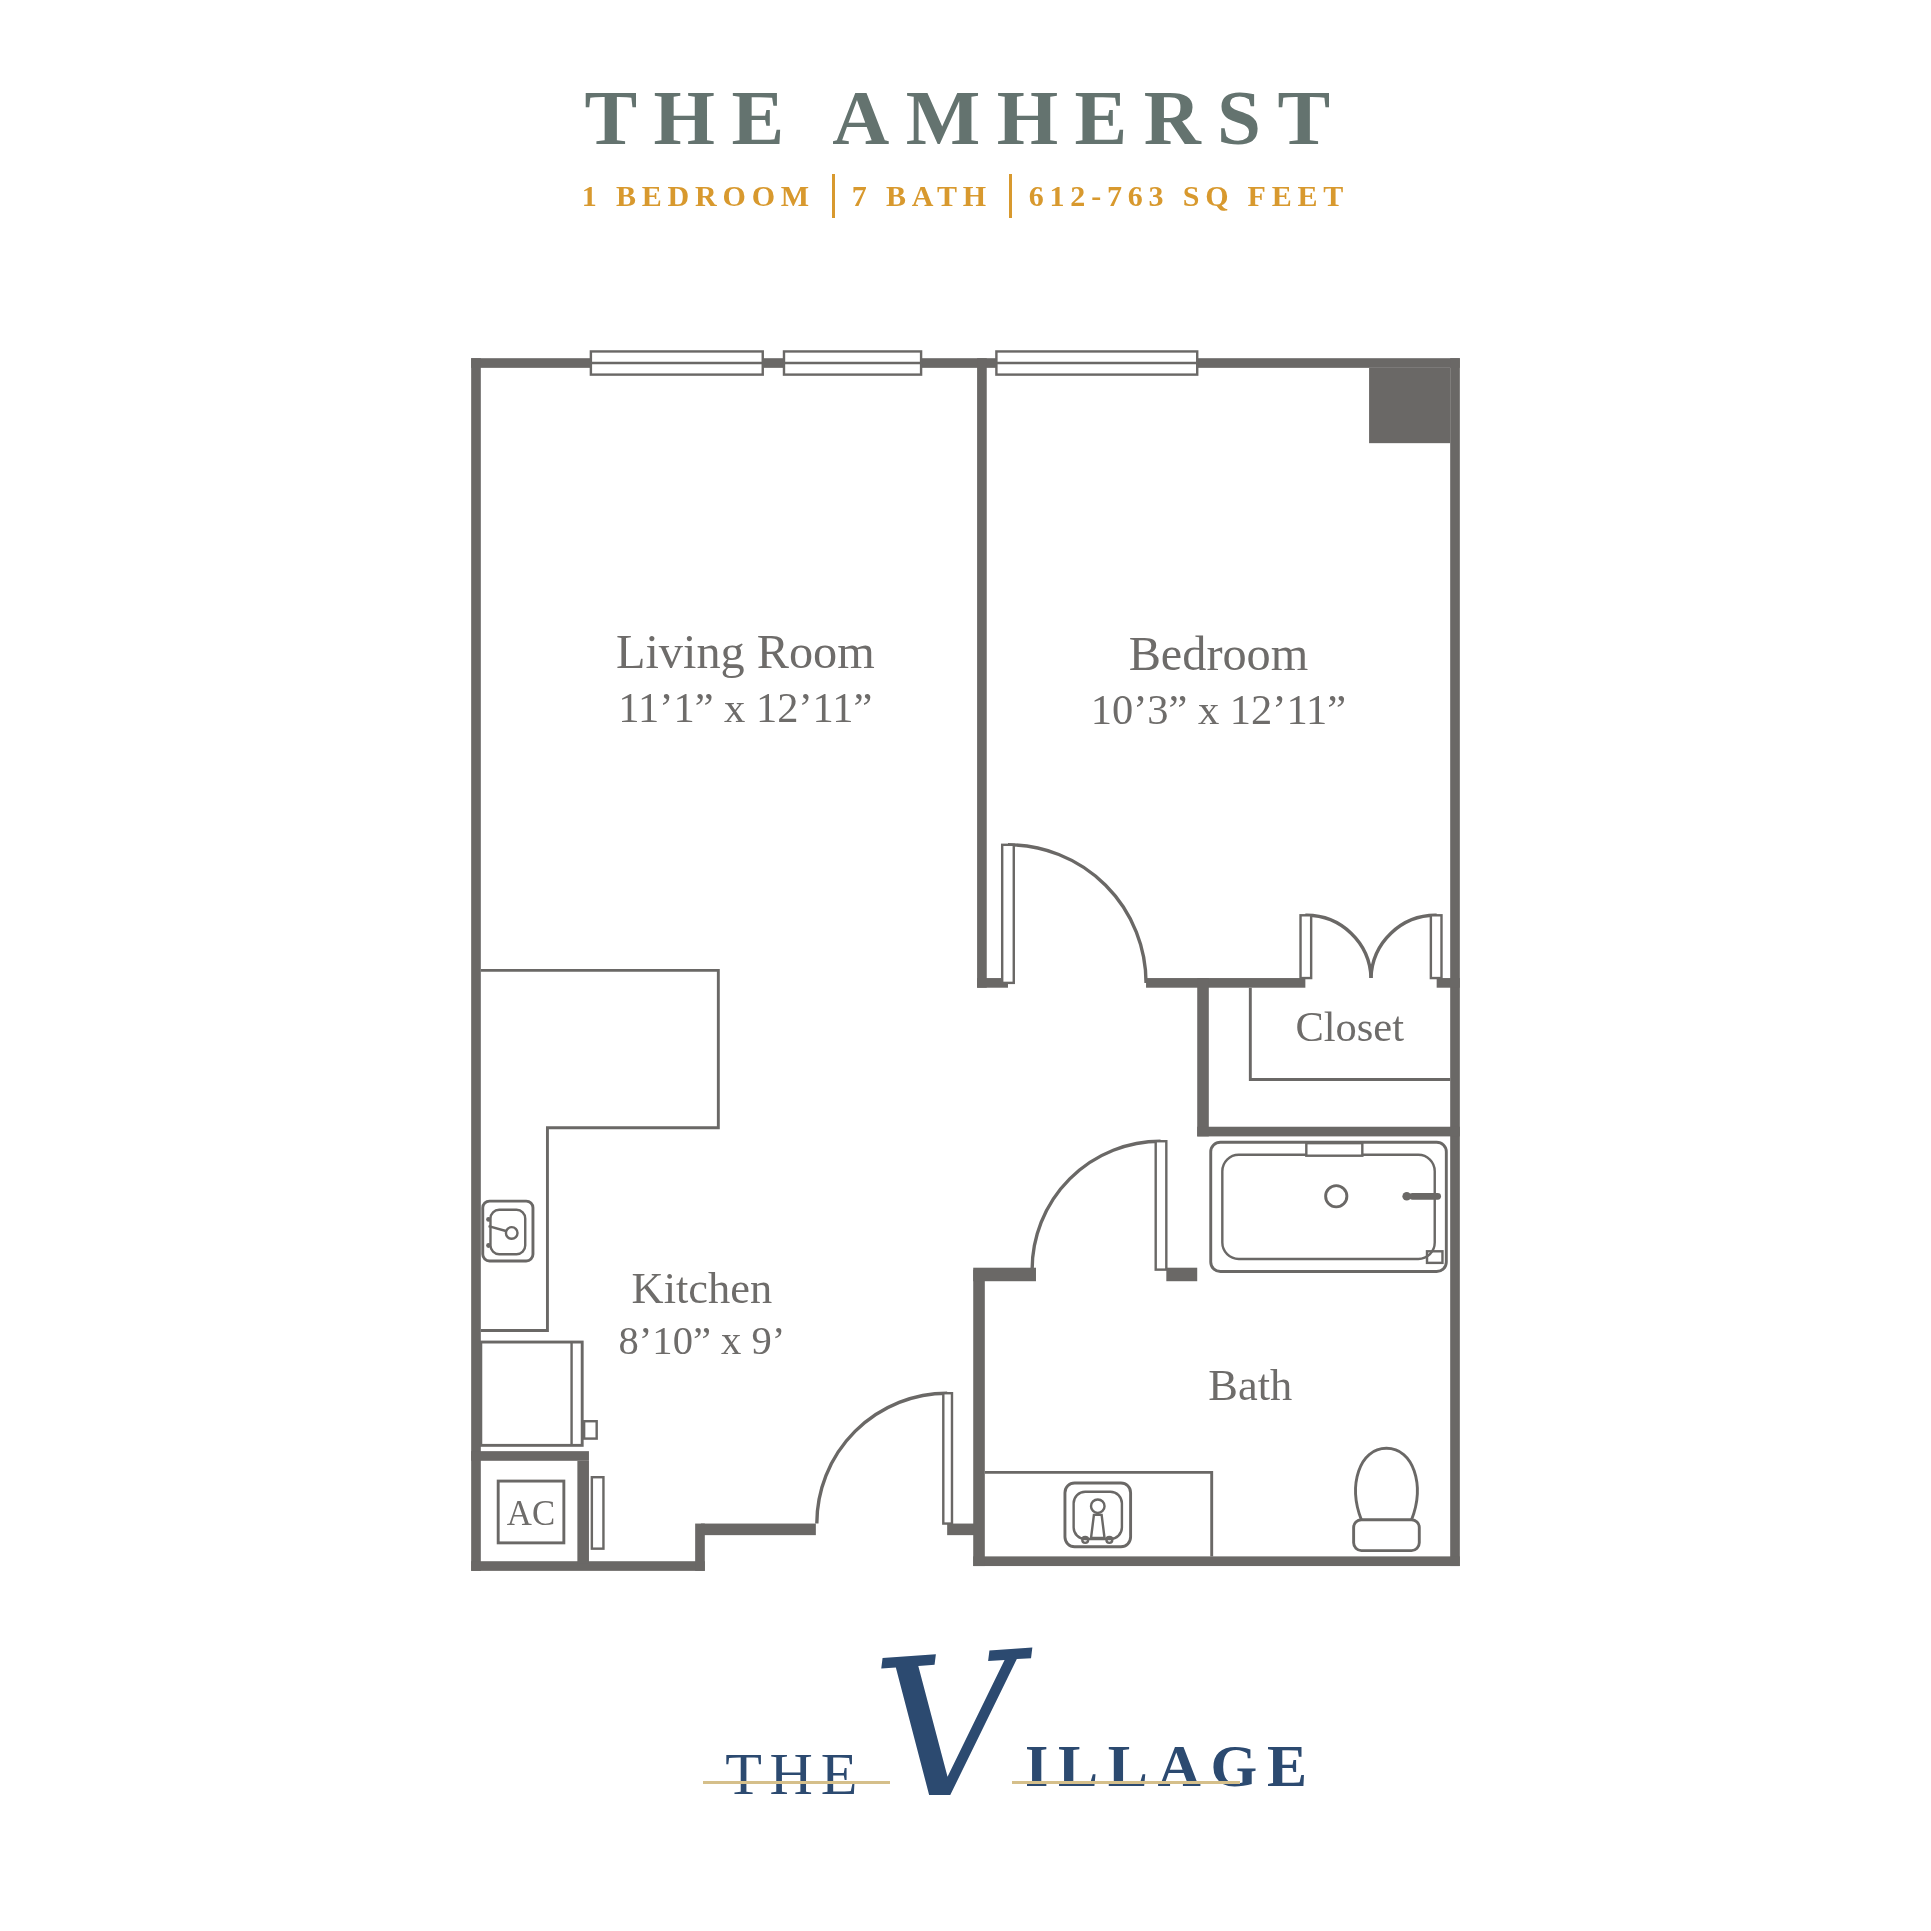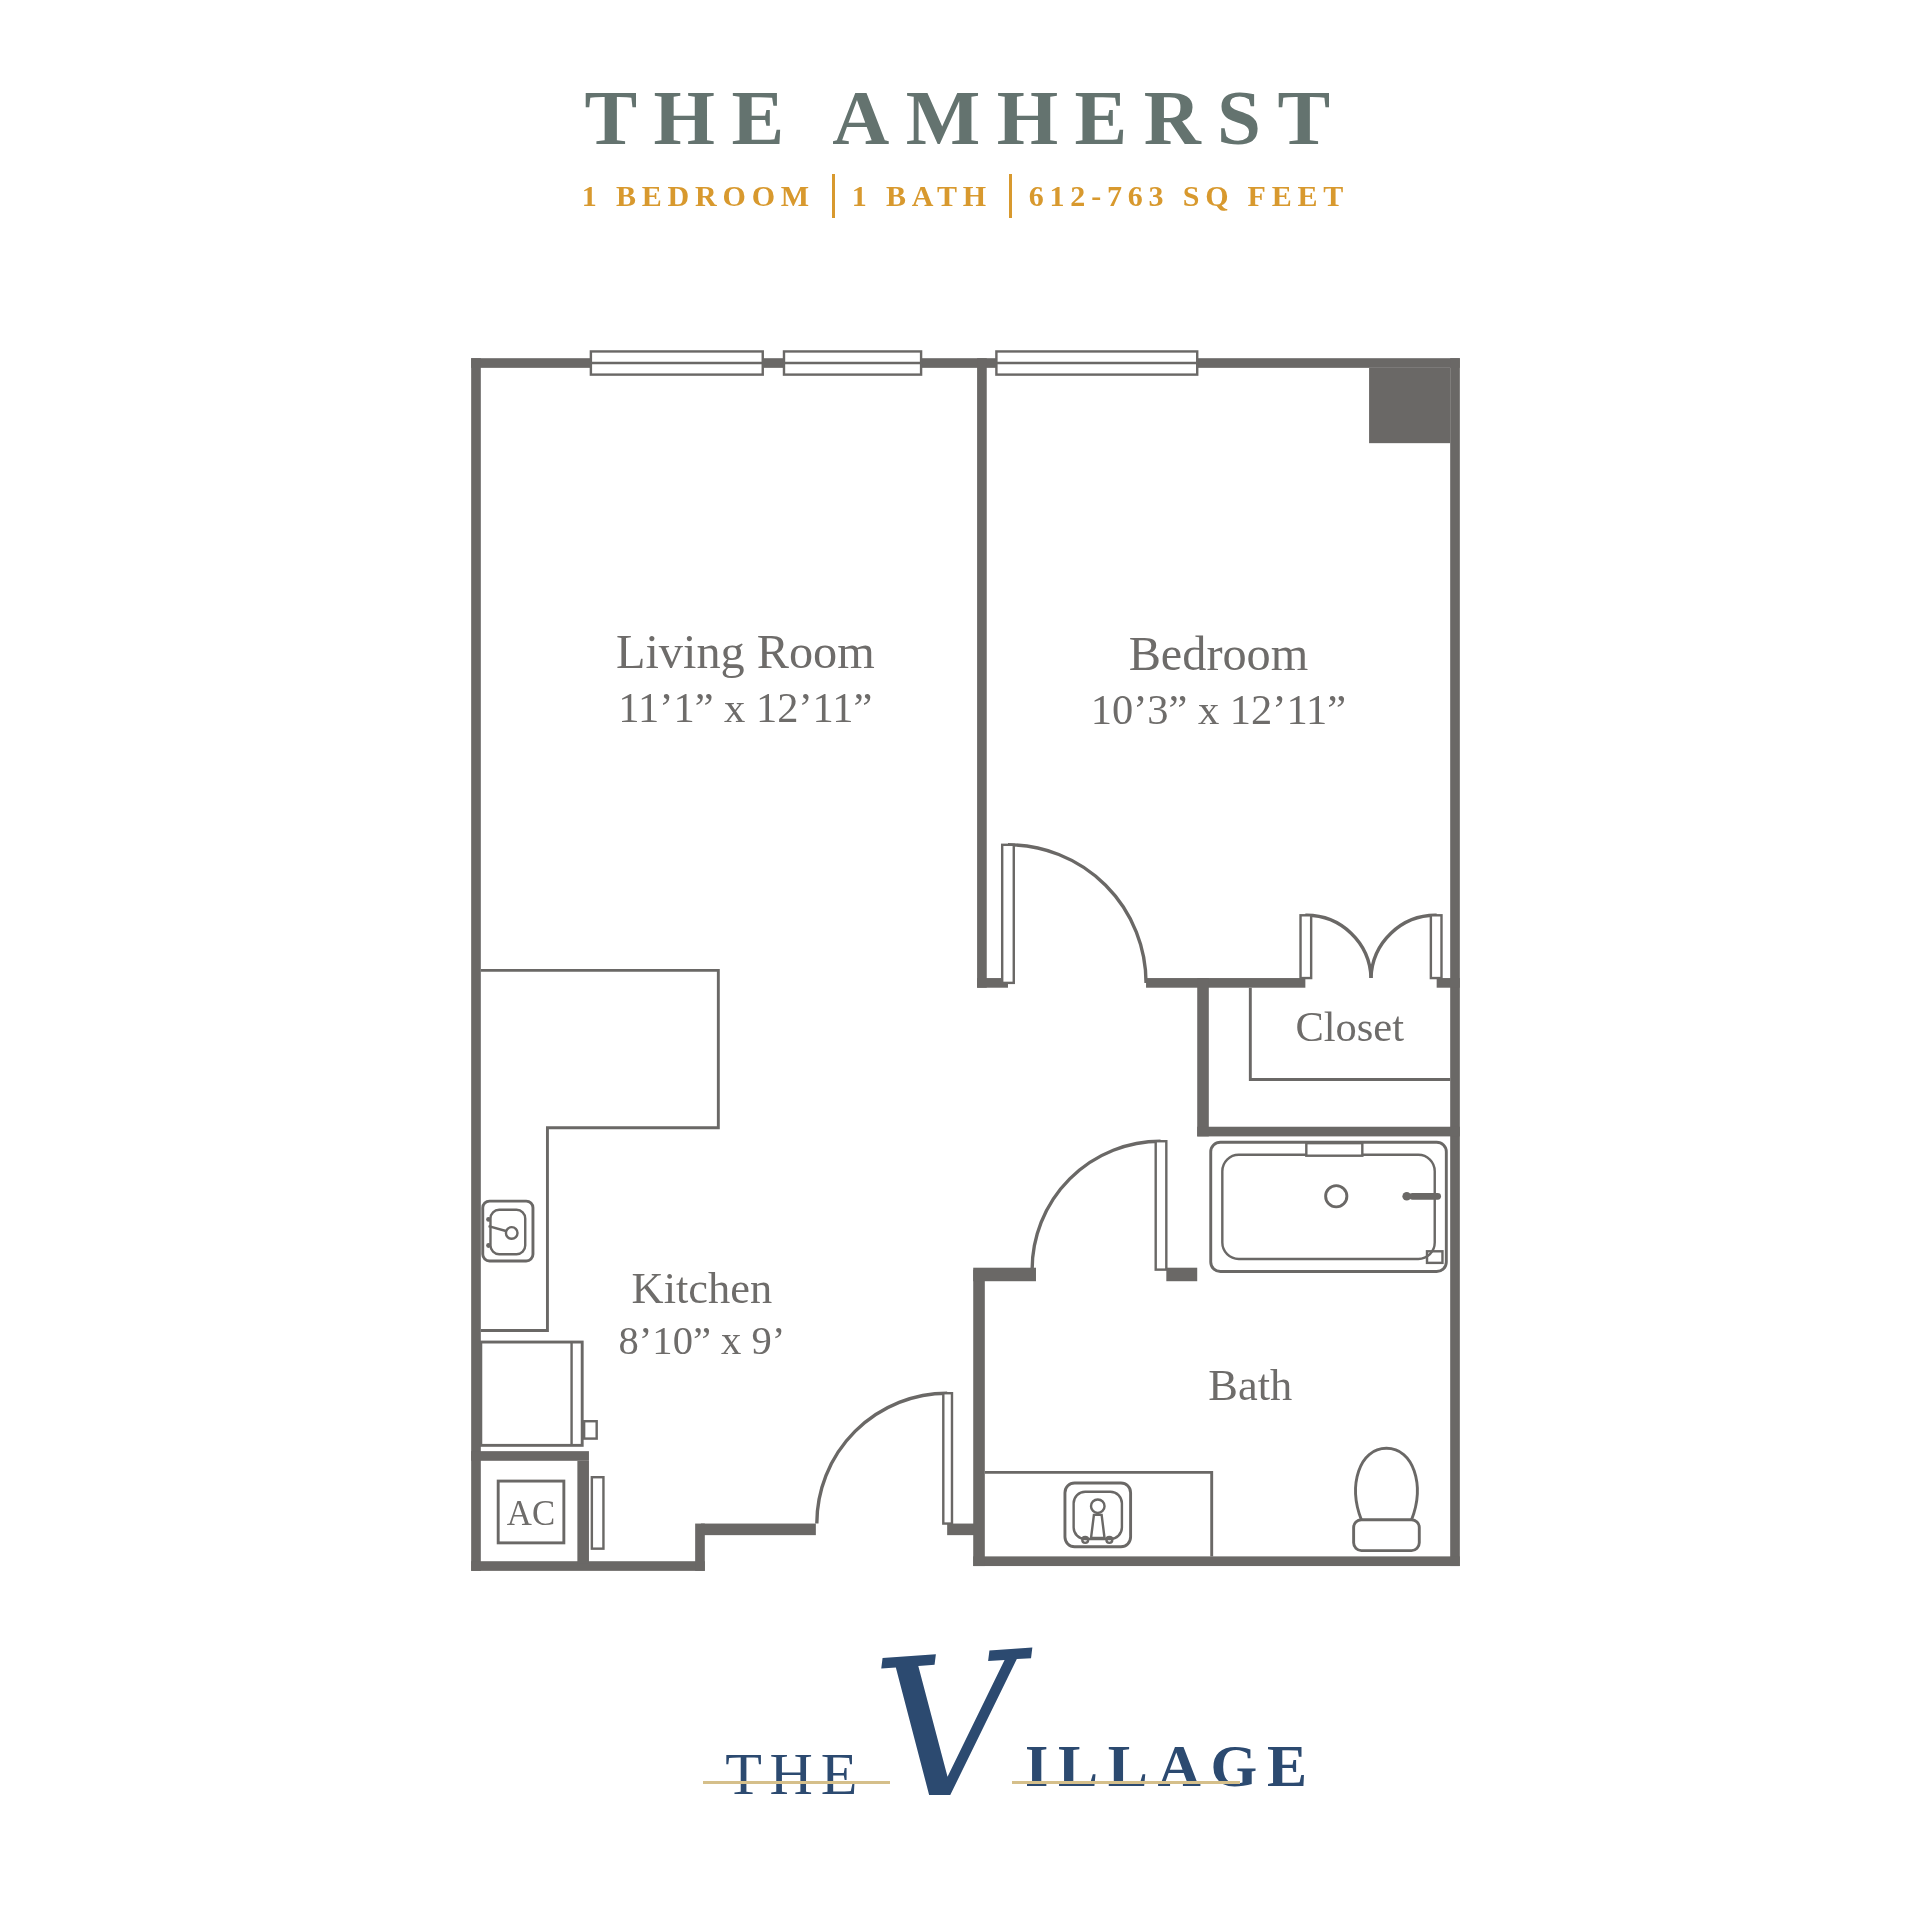--- a/index.html
+++ b/index.html
@@ -58,21 +58,21 @@
 </style>
 </head>
 <body>
 
 <div class="canvas">
 
   <div class="title">THE AMHERST</div>
   <div class="specs">
     <span>1 BEDROOM</span>
     <span class="spec-bar"></span>
-    <span>1 BATH</span>
+    <span>7 BATH</span>
     <span class="spec-bar"></span>
     <span>612-763 SQ FEET</span>
   </div>
 
   <svg class="plan" viewBox="0 0 2000 2000">
 
     <g>
       <rect class="wall" x="488" y="371" width="126" height="10"></rect>
       <rect class="wall" x="788" y="371" width="26" height="10"></rect>
       <rect class="wall" x="952" y="371" width="82" height="10"></rect>

